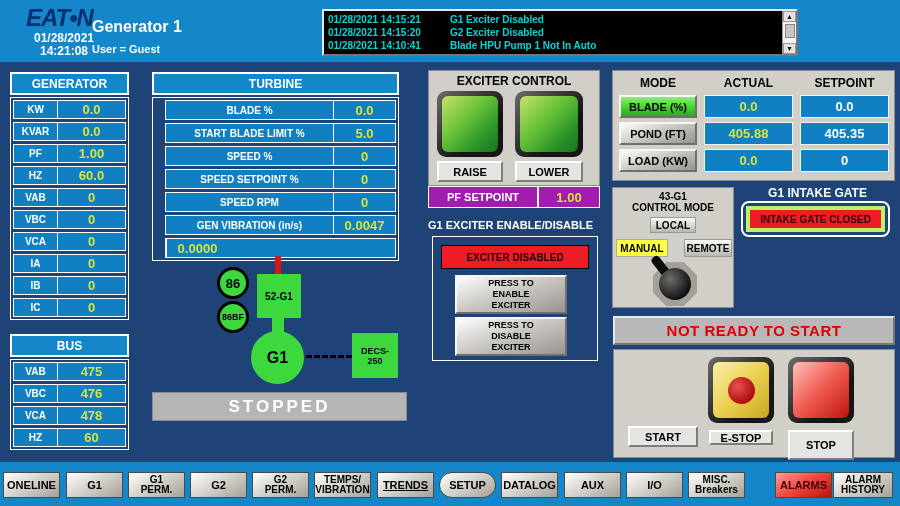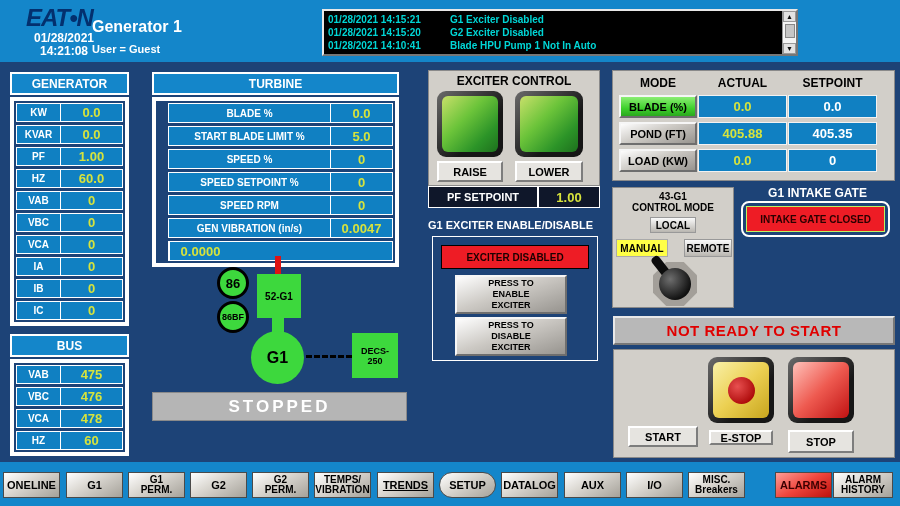--- a/index.html
+++ b/index.html
@@ -24,21 +24,21 @@
   .alarmrow .ts { width:122px; flex:none; }
   .alarmscroll { width:14px; flex:none; background:#f4f4f4; border-left:1px solid #999;
     display:flex; flex-direction:column; align-items:center; justify-content:space-between; }
   .sarrow { font-size:7px; color:#111; line-height:9px; width:100%; text-align:center; background:#e2e2e2; border:1px solid #999; }
   .sthumb { width:10px; height:14px; background:#c6c6c6; border:1px solid #888; margin-top:2px; }
   .sspacer { flex:1; }
 
   
   .bluetitle { position:absolute; background:#1486ca; border:2px solid #fff; color:#fff;
     font-weight:bold; font-size:12px; display:flex; align-items:center; justify-content:center; }
-  .btable { position:absolute; border:4px solid #ffffff; padding:2px; display:flex; flex-direction:column; gap:3px; }
+  .btable { position:absolute; border:1px solid #ffffff; padding:2px; display:flex; flex-direction:column; gap:3px; }
   .brow { display:flex; background:#1080c2; border:1px solid #fff; }
   .brow .lb { color:#fff; font-weight:bold; font-size:10px; display:flex; align-items:center; justify-content:center; border-right:1px solid #fff; }
   .brow .vl { color:#d7e33c; font-weight:bold; font-size:13px; flex:1; display:flex; align-items:center; justify-content:center; }
   .ltable .brow { height:19px; }
   .ltable .lb { width:44px; flex:none; }
   .ttable .brow { height:20px; }
   .ttable .lb { flex:1; border-right:none; }
   .ttable .vl { width:62px; flex:none; border-left:1px solid #fff; }
 
   
@@ -70,36 +70,36 @@
   .reddot { position:absolute; left:50%; top:50%; width:27px; height:27px; margin:-13.5px 0 0 -13.5px;
     border-radius:50%; background:radial-gradient(circle at 35% 35%, #e85050, #ad0a0a 75%); }
 
   .graybtn { background:#e6e4e0; border:2px solid; border-color:#fff #7d7d7d #7d7d7d #fff;
     color:#000; font-weight:bold; font-size:11px; display:flex; align-items:center; justify-content:center; }
   .chromebtn { background:linear-gradient(160deg,#fdfdfd 0%,#cdcac5 45%,#97948f 100%);
     border:2px solid; border-color:#f6f6f6 #6e6e6e #6e6e6e #f6f6f6;
     color:#000; font-weight:bold; display:flex; align-items:center; justify-content:center;
     text-align:center; white-space:pre-line; }
 
-  .pfrow { position:absolute; left:428px; top:186px; width:172px; height:22px; background:#0f172a;
+  .pfrow { position:absolute; left:428px; top:186px; width:172px; height:22px; background:#a21caf;
     border:1px solid #fff; display:flex; }
   .pfrow .pl { flex:1; color:#fff; font-weight:bold; font-size:11px; display:flex; align-items:center; justify-content:center; }
   .pfrow .pv { width:62px; flex:none; border-left:2px solid #fff; color:#d7e33c; font-weight:bold; font-size:13px;
     display:flex; align-items:center; justify-content:center; }
 
   .exc-en-title { position:absolute; left:428px; top:219px; width:172px; color:#fff; font-weight:bold; font-size:11px; }
   .exc-en-box { position:absolute; left:432px; top:236px; width:166px; height:125px; border:1px solid #fff; }
   .redbanner { position:absolute; background:#ee1c25; border:1px solid #000; color:#1d0000;
     font-weight:bold; display:flex; align-items:center; justify-content:center; }
 
   
   .modegrid { position:absolute; left:612px; top:70px; width:283px; height:111px;
     background:#d2cfc9; border:1px solid #8a8a8a;
     display:grid; grid-template-columns:78px 89px 89px; grid-template-rows:16px 23px 23px 23px;
-    gap:4px 1px; padding:4px 6px; }
+    gap:4px 7px; padding:4px 6px; }
   .mhead { color:#000; font-weight:bold; font-size:12px; text-align:center; line-height:16px; }
   .modebtn { font-size:11px; }
   .modebtn.active { background:linear-gradient(180deg,#8cee74 0%,#3ed02c 60%,#2aa81e 100%); }
   .vcell { background:#1080c2; border:1px solid #f2f2f2; font-weight:bold; font-size:13px;
     display:flex; align-items:center; justify-content:center; }
   .vcell.act { color:#d7e33c; }
   .vcell.sp { color:#fff; }
 
   
   .cmpanel { left:612px; top:187px; width:122px; height:121px; }
@@ -113,21 +113,21 @@
     clip-path:polygon(30% 0,70% 0,100% 30%,100% 70%,70% 100%,30% 100%,0 70%,0 30%); }
   .knob { position:absolute; left:46px; top:80px; width:32px; height:32px; border-radius:50%;
     background:radial-gradient(circle at 35% 35%, #6e6e6e, #101010 72%); }
   .handle { position:absolute; left:57px; top:62px; width:9px; height:34px; background:#0c0c0c;
     border-radius:4px; transform:rotate(-38deg); transform-origin:50% 100%; }
 
   
   .igtitle { position:absolute; left:740px; top:186px; width:155px; text-align:center; color:#fff; font-weight:bold; font-size:12px; }
   .igouter { position:absolute; left:741px; top:201px; width:149px; height:36px;
     border:2px solid #fff; border-radius:8px; padding:3px; }
-  .igred { width:100%; height:100%; background:#ee1c25; border:1px solid #bef264;
+  .igred { width:100%; height:100%; background:#ee1c25; border:4px solid #bef264;
     display:flex; align-items:center; justify-content:center; color:#2b0000; font-weight:bold; font-size:10px; }
 
   .nrts { position:absolute; left:613px; top:316px; width:282px; height:29px; background:#b8b8b8;
     border:2px solid; border-color:#e8e8e8 #777 #777 #e8e8e8;
     display:flex; align-items:center; justify-content:center; color:#e00000; font-weight:bold; font-size:15px; letter-spacing:0.5px; }
 
   .startpanel { left:613px; top:349px; width:282px; height:109px; }
 
   
   .navbtn { position:absolute; top:10px; width:57px; height:26px;
@@ -347,21 +347,21 @@
     <div class="bigbtn" style="left:94px; top:7px;">
       <div class="inner yellow">
           <div class="reddot"></div>
         </div>
     </div>
     <div class="bigbtn" style="left:174px; top:7px;">
       <div class="inner red"></div>
     </div>
     <div class="graybtn" style="position:absolute; left:14px; top:76px; width:70px; height:21px;">START</div>
     <div class="graybtn" style="position:absolute; left:95px; top:80px; width:64px; height:15px;">E-STOP</div>
-    <div class="graybtn" style="position:absolute; left:174px; top:80px; width:66px; height:23px;">STOP</div>
+    <div class="graybtn" style="position:absolute; left:174px; top:80px; width:66px; height:30px;">STOP</div>
   </div>
 
   <div class="botbar">
     <div class="navbtn" style="left:3px;">ONELINE</div>
     <div class="navbtn" style="left:66px;">G1</div>
     <div class="navbtn two" style="left:128px;">G1
 PERM.</div>
     <div class="navbtn" style="left:190px;">G2</div>
     <div class="navbtn two" style="left:252px;">G2
 PERM.</div>

